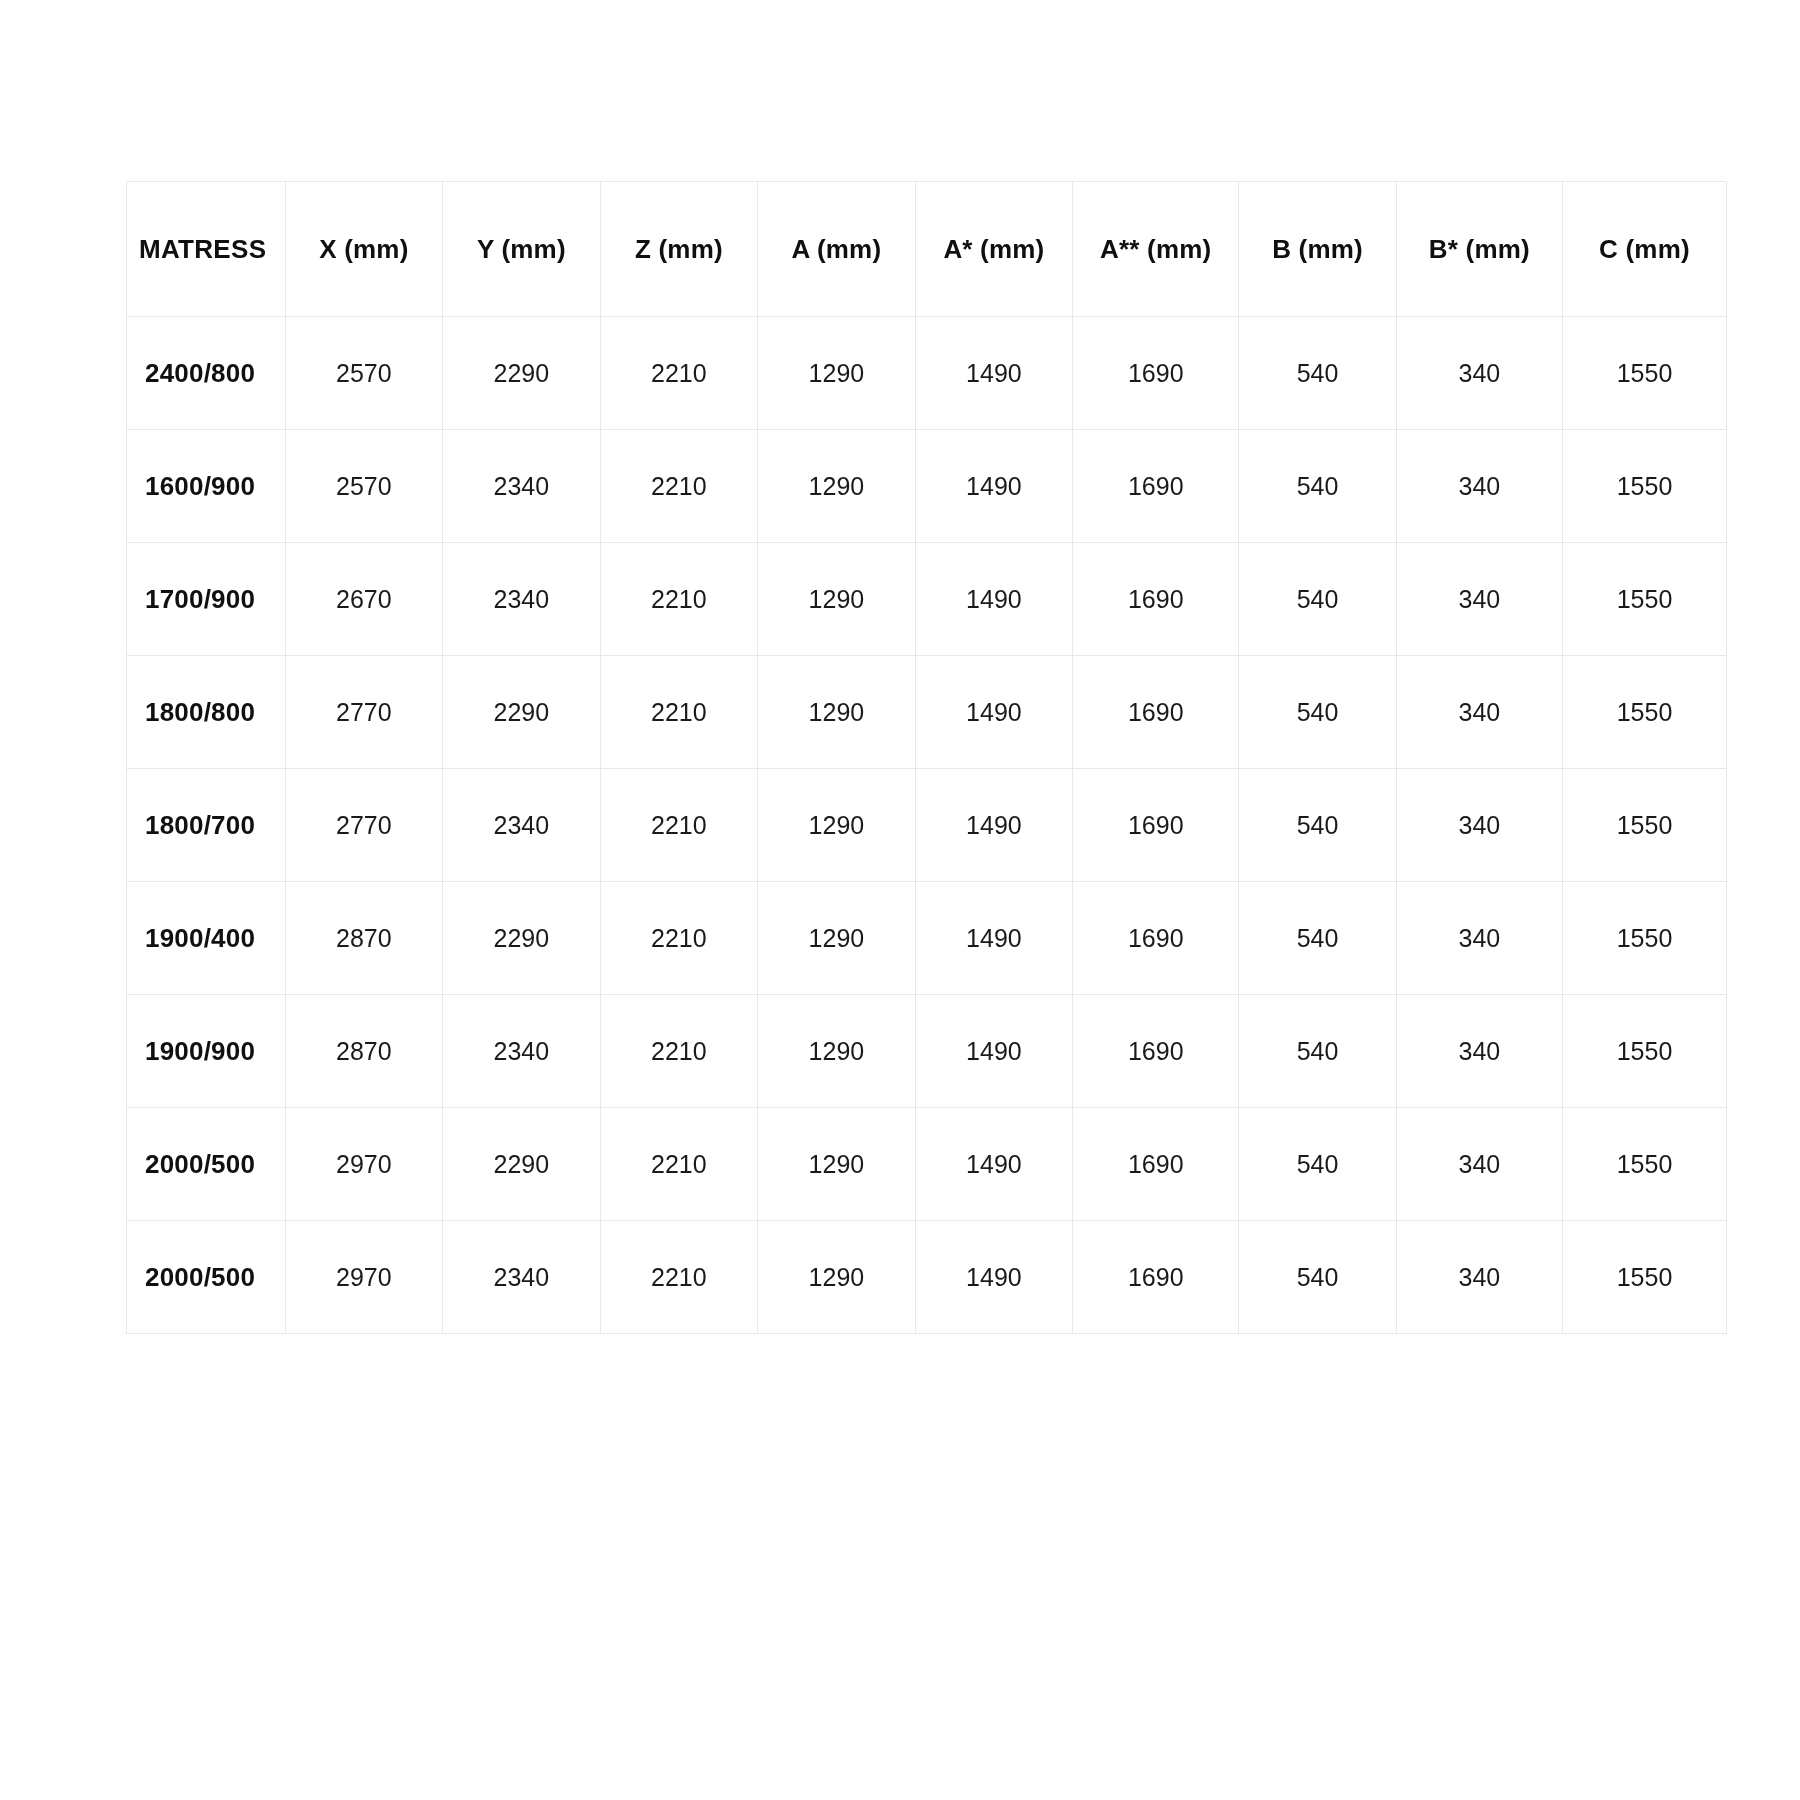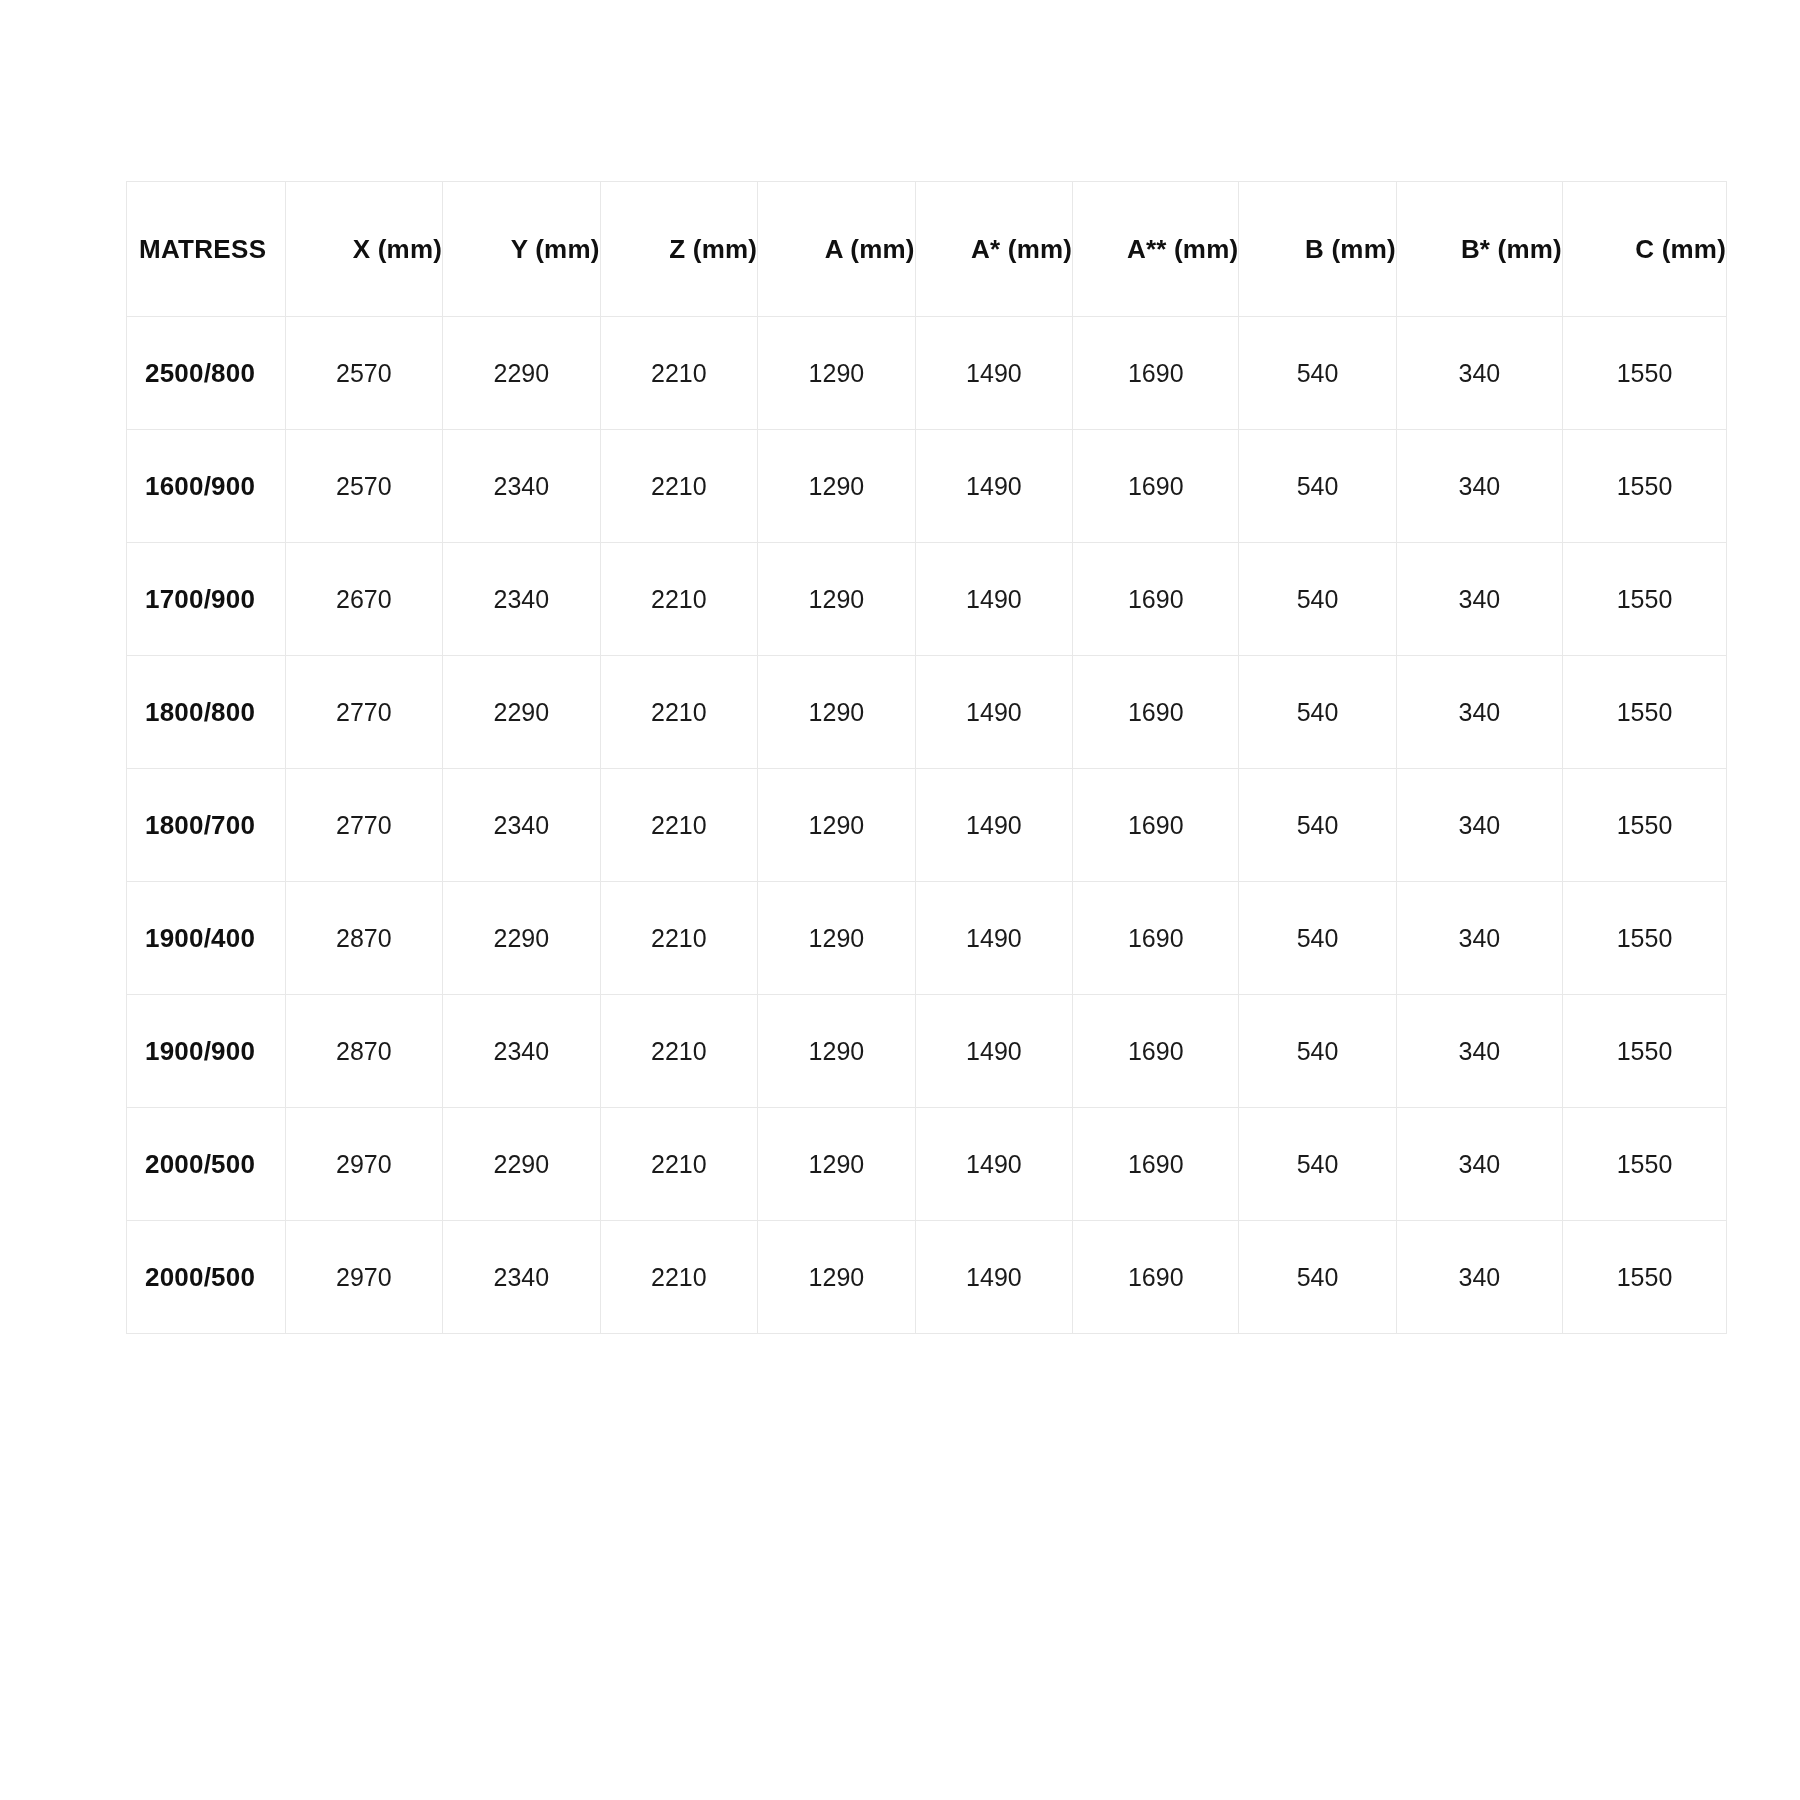--- a/index.html
+++ b/index.html
@@ -47,21 +47,20 @@
     vertical-align: middle;
     padding: 0;
     box-sizing: border-box;
   }
   table.dims thead th {
     height: 135px;
     font-size: 26px;
     font-weight: 700;
     letter-spacing: 0.2px;
     color: #101010;
-    text-align: right;
   }
   table.dims thead th.head-matress {
     text-align: left;
     padding-left: 12px;
     font-size: 26px;
     letter-spacing: 0.3px;
   }
   table.dims tbody td {
     height: 113px;
     font-size: 25px;
@@ -105,21 +104,21 @@
           <th>A* (mm)</th>
           <th>A** (mm)</th>
           <th>B (mm)</th>
           <th>B* (mm)</th>
           <th>C (mm)</th>
         </tr>
       </thead>
       <tbody>
 
         <tr>
-          <td class="row-label">2500/800</td>
+          <td class="row-label">2400/800</td>
           <td>2570</td>
           <td>2290</td>
           <td>2210</td>
           <td>1290</td>
           <td>1490</td>
           <td>1690</td>
           <td>540</td>
           <td>340</td>
           <td>1550</td>
         </tr>

